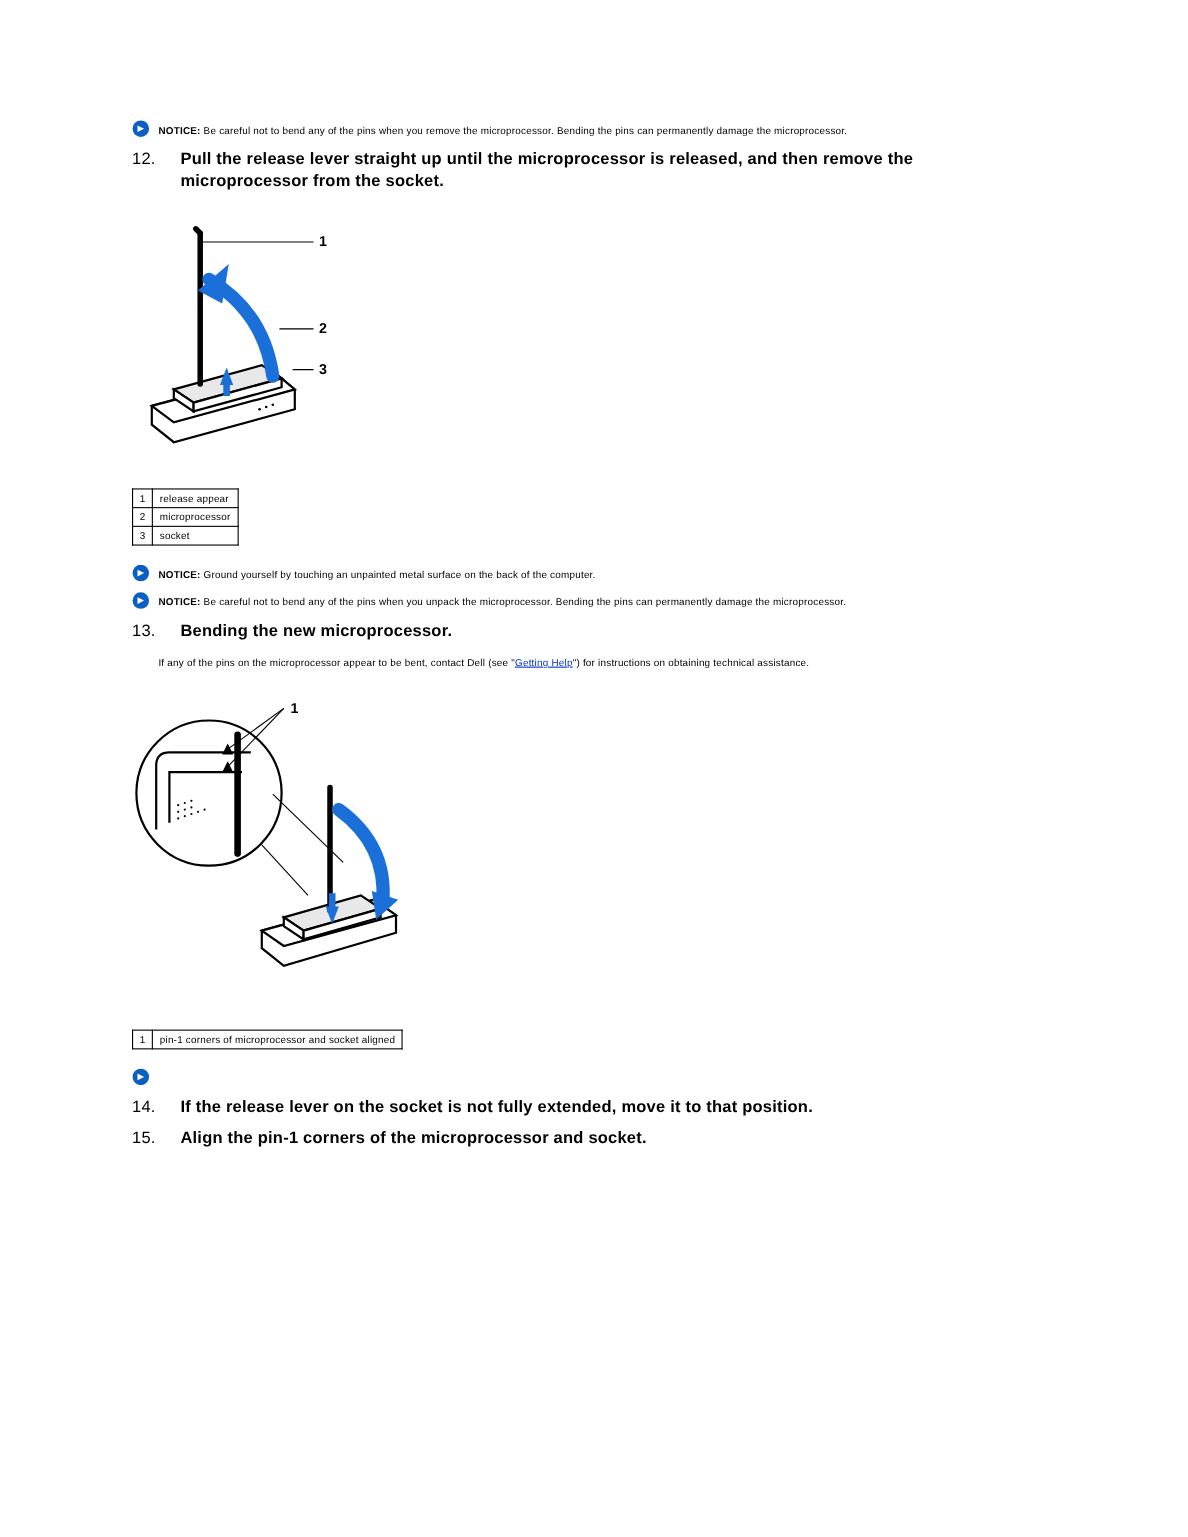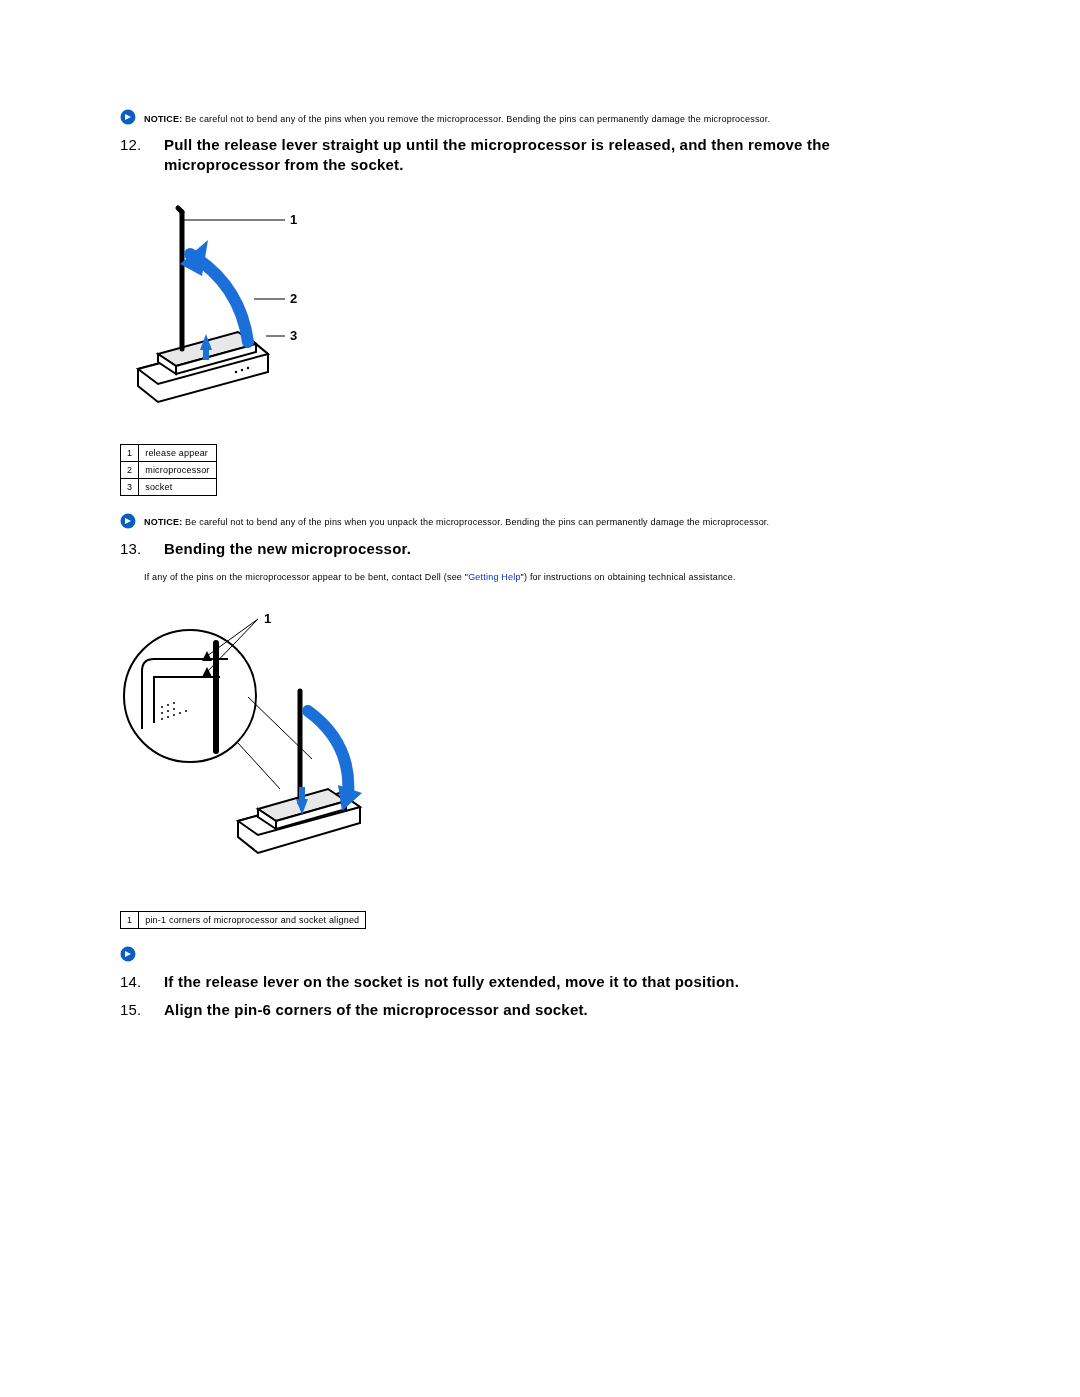--- a/index.html
+++ b/index.html
@@ -64,20 +64,21 @@
     margin: 8px 0 18px 0;
   }
   .callout-table td {
     border: 1px solid #000;
     padding: 3px 6px;
     font-size: 9px;
     letter-spacing: 0.2px;
   }
   .link {
     color: #0033cc;
+    text-decoration: underline;
     cursor: pointer;
   }
   .step-sub {
     margin: 12px 0 18px 24px;
     font-size: 9px;
     letter-spacing: 0.2px;
     line-height: 1.35;
   }
   .fig-label {
     font-family: Verdana, Arial, sans-serif;
@@ -161,20 +162,29 @@
       <td>2</td>
       <td>microprocessor</td>
     </tr>
     <tr>
       <td>3</td>
       <td>socket</td>
     </tr>
   </tbody>
     </table>
 
+  <div class="notice-row">
+    <svg class="notice-icon" viewBox="0 0 16 16">
+      <circle cx="8" cy="8" r="7.5" fill="#0b5fc3"></circle>
+      <path d="M5 5 L11 8 L5 11 Z" fill="#fff"></path>
+    </svg>
+    <div class="notice-text">
+      <b>NOTICE:</b><span> Ground yourself by touching an unpainted metal surface on the back of the computer.</span>
+    </div>
+  </div>
 
   <div class="notice-row">
     <svg class="notice-icon" viewBox="0 0 16 16">
       <circle cx="8" cy="8" r="7.5" fill="#0b5fc3"></circle>
       <path d="M5 5 L11 8 L5 11 Z" fill="#fff"></path>
     </svg>
     <div class="notice-text">
       <b>NOTICE:</b><span> Be careful not to bend any of the pins when you unpack the microprocessor. Bending the pins can permanently damage the microprocessor.</span>
     </div>
   </div>
@@ -272,20 +282,20 @@
     </svg>
   </div>
 
   <ol class="steps">
     <li>
       <span class="num">14.</span>
       <span class="indent">If the release lever on the socket is not fully extended, move it to that position.</span>
     </li>
     <li>
       <span class="num">15.</span>
-      <span class="indent">Align the pin-6 corners of the microprocessor and socket.</span>
+      <span class="indent">Align the pin-1 corners of the microprocessor and socket.</span>
     </li>
   </ol>
 
   <div style="height:14px"></div>
 
 
 </div>
 
 </body></html>

